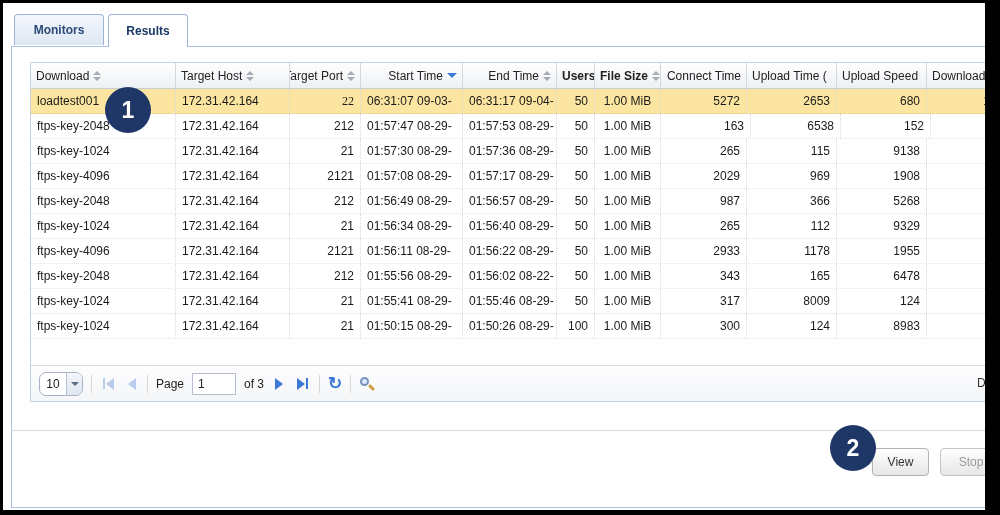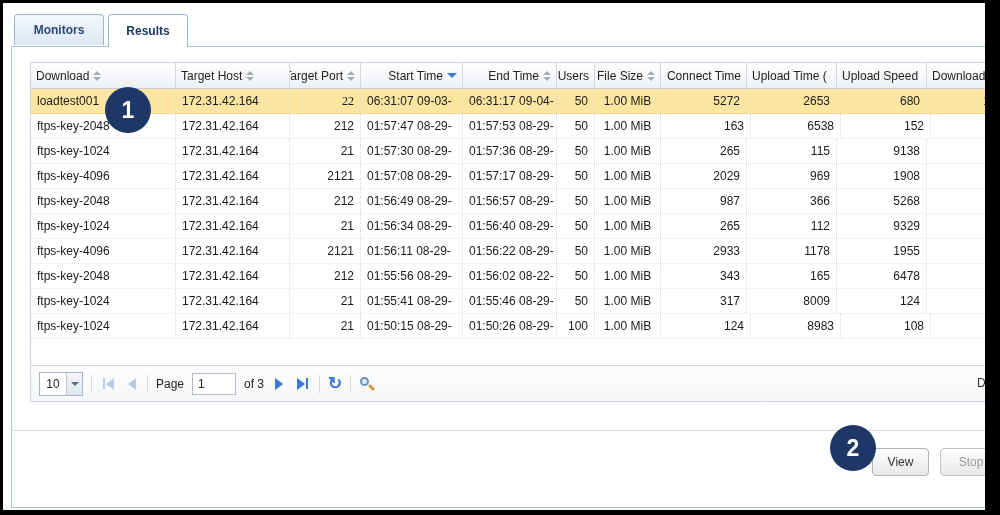--- a/index.html
+++ b/index.html
@@ -11,40 +11,40 @@
   .panel-border { position:absolute; left:8px; top:43px; width:990px; height:462px; border:1px solid #a9c0de; background:#fff; z-index:1; }
   .tab { position:absolute; top:11px; height:31px; border:1px solid #9cb4d8; border-bottom:none; border-radius:4px 4px 0 0; display:flex; align-items:center; justify-content:center; font-size:12px; z-index:2; cursor:pointer; }
   .tab-inactive { left:11px; width:90px; background:linear-gradient(#f3f7fc,#dde7f3); color:#2b4a77; font-weight:bold; }
   .tab-active { left:105px; width:80px; height:33px; background:#fff; color:#1a3a66; font-weight:bold; z-index:3; }
 
   
   .grid { position:absolute; left:27px; top:59px; width:988px; height:340px; border:1px solid #c5d2e4; background:#fff; z-index:4; display:flex; flex-direction:column; }
   .grid-header { display:flex; height:26px; background:linear-gradient(#ffffff,#edf0f4); border-bottom:1px solid #c8cdd4; flex:none; }
   .hcell { height:25px; display:flex; align-items:center; padding:0 5px; font-size:12px; color:#222; border-right:1px solid #d4d8de; overflow:hidden; white-space:nowrap; gap:4px; cursor:pointer; }
   .hcell.a-right { justify-content:flex-end; }
-  .hcell.a-center { justify-content:flex-end; }
+  .hcell.a-center { justify-content:flex-start;font-weight:bold; }
   .grid-body { flex:none; }
   .grid-row { display:flex; height:25px; border-bottom:1px dotted #e0e3e7; background:#fff; cursor:pointer; }
   .grid-row.selected { background:#fbe5a0; border-bottom:1px dotted #e2cc82; }
   .cell { height:24px; line-height:24px; padding:0 6px; font-size:12px; color:#1a1a1a; border-right:1px dotted #d8dce0; overflow:hidden; white-space:nowrap; }
   .cell.a-right { text-align:right; }
   .cell.a-center { text-align:center; }
   .grid-spacer { flex:1; }
 
   
   .sort-both { display:inline-flex; flex-direction:column; gap:2px; color:#a6abb4; flex:none; }
   .tri-u { width:0; height:0; border-left:4px solid transparent; border-right:4px solid transparent; border-bottom:4px solid currentColor; }
   .tri-d { width:0; height:0; border-left:4px solid transparent; border-right:4px solid transparent; border-top:4px solid currentColor; }
   .sort-desc { display:inline-flex; color:#3d7bd8; flex:none; }
   .sort-desc .tri-d { border-left-width:5px; border-right-width:5px; border-top-width:5px; }
 
   
   .paging { flex:none; height:36px; border-top:1px solid #d6d6d6; background:linear-gradient(#fdfdfe,#f4f6f8); display:flex; align-items:center; padding:0 8px; gap:8px; position:relative; }
   .tsep { width:1px; height:18px; background:#d8d8d8; flex:none; }
-  .pagesize { width:44px; height:24px; border:1px solid #a9b4c6; border-radius:0; background:#fff; display:flex; align-items:stretch; overflow:hidden; cursor:pointer; }
+  .pagesize { width:44px; height:24px; border:1px solid #a9b4c6; border-radius:7px; background:#fff; display:flex; align-items:stretch; overflow:hidden; cursor:pointer; }
   .pagesize .val { flex:1; display:flex; align-items:center; justify-content:center; font-size:12px; color:#222; }
   .pagesize .arrow { width:16px; background:linear-gradient(#f3f6fa,#dfe6ef); border-left:1px solid #b8c2d2; display:flex; align-items:center; justify-content:center; }
   .chev { width:0; height:0; border-left:4px solid transparent; border-right:4px solid transparent; border-top:4px solid #5a6b85; }
   .navbtn { display:flex; align-items:center; gap:1px; padding:3px; cursor:pointer; }
   .navbtn .bar { width:2px; height:11px; background:currentColor; }
   .navbtn .t-l { width:0; height:0; border-top:6px solid transparent; border-bottom:6px solid transparent; border-right:8px solid currentColor; }
   .navbtn .t-r { width:0; height:0; border-top:6px solid transparent; border-bottom:6px solid transparent; border-left:8px solid currentColor; }
   .nav-disabled { color:#b9cdea; cursor:default; }
   .nav-enabled { color:#3c78d8; }
   .pg-label { font-size:12px; color:#222; }
@@ -258,20 +258,21 @@
             <div class="cell a-right" style="width: 90px;">124</div>
           </div>
           <div class="grid-row">
             <div class="cell a-left" style="width: 145px;">ftps-key-1024</div>
             <div class="cell a-left" style="width: 114px;">172.31.42.164</div>
             <div class="cell a-right" style="width: 71px;">21</div>
             <div class="cell a-left" style="width: 102px;">01:50:15 08-29-</div>
             <div class="cell a-left" style="width: 94px;">01:50:26 08-29-</div>
             <div class="cell a-right" style="width: 38px;">100</div>
             <div class="cell a-center" style="width: 66px;">1.00 MiB</div>
+            <div class="cell a-right" style="width: 86px;">300</div>
             <div class="cell a-right" style="width: 90px;">124</div>
             <div class="cell a-right" style="width: 90px;">8983</div>
             <div class="cell a-right" style="width: 90px;">108</div>
           </div>
         </div>
       <div class="grid-spacer"></div>
 
       <div class="paging">
         <div class="pagesize">
           <span class="val">10</span>

